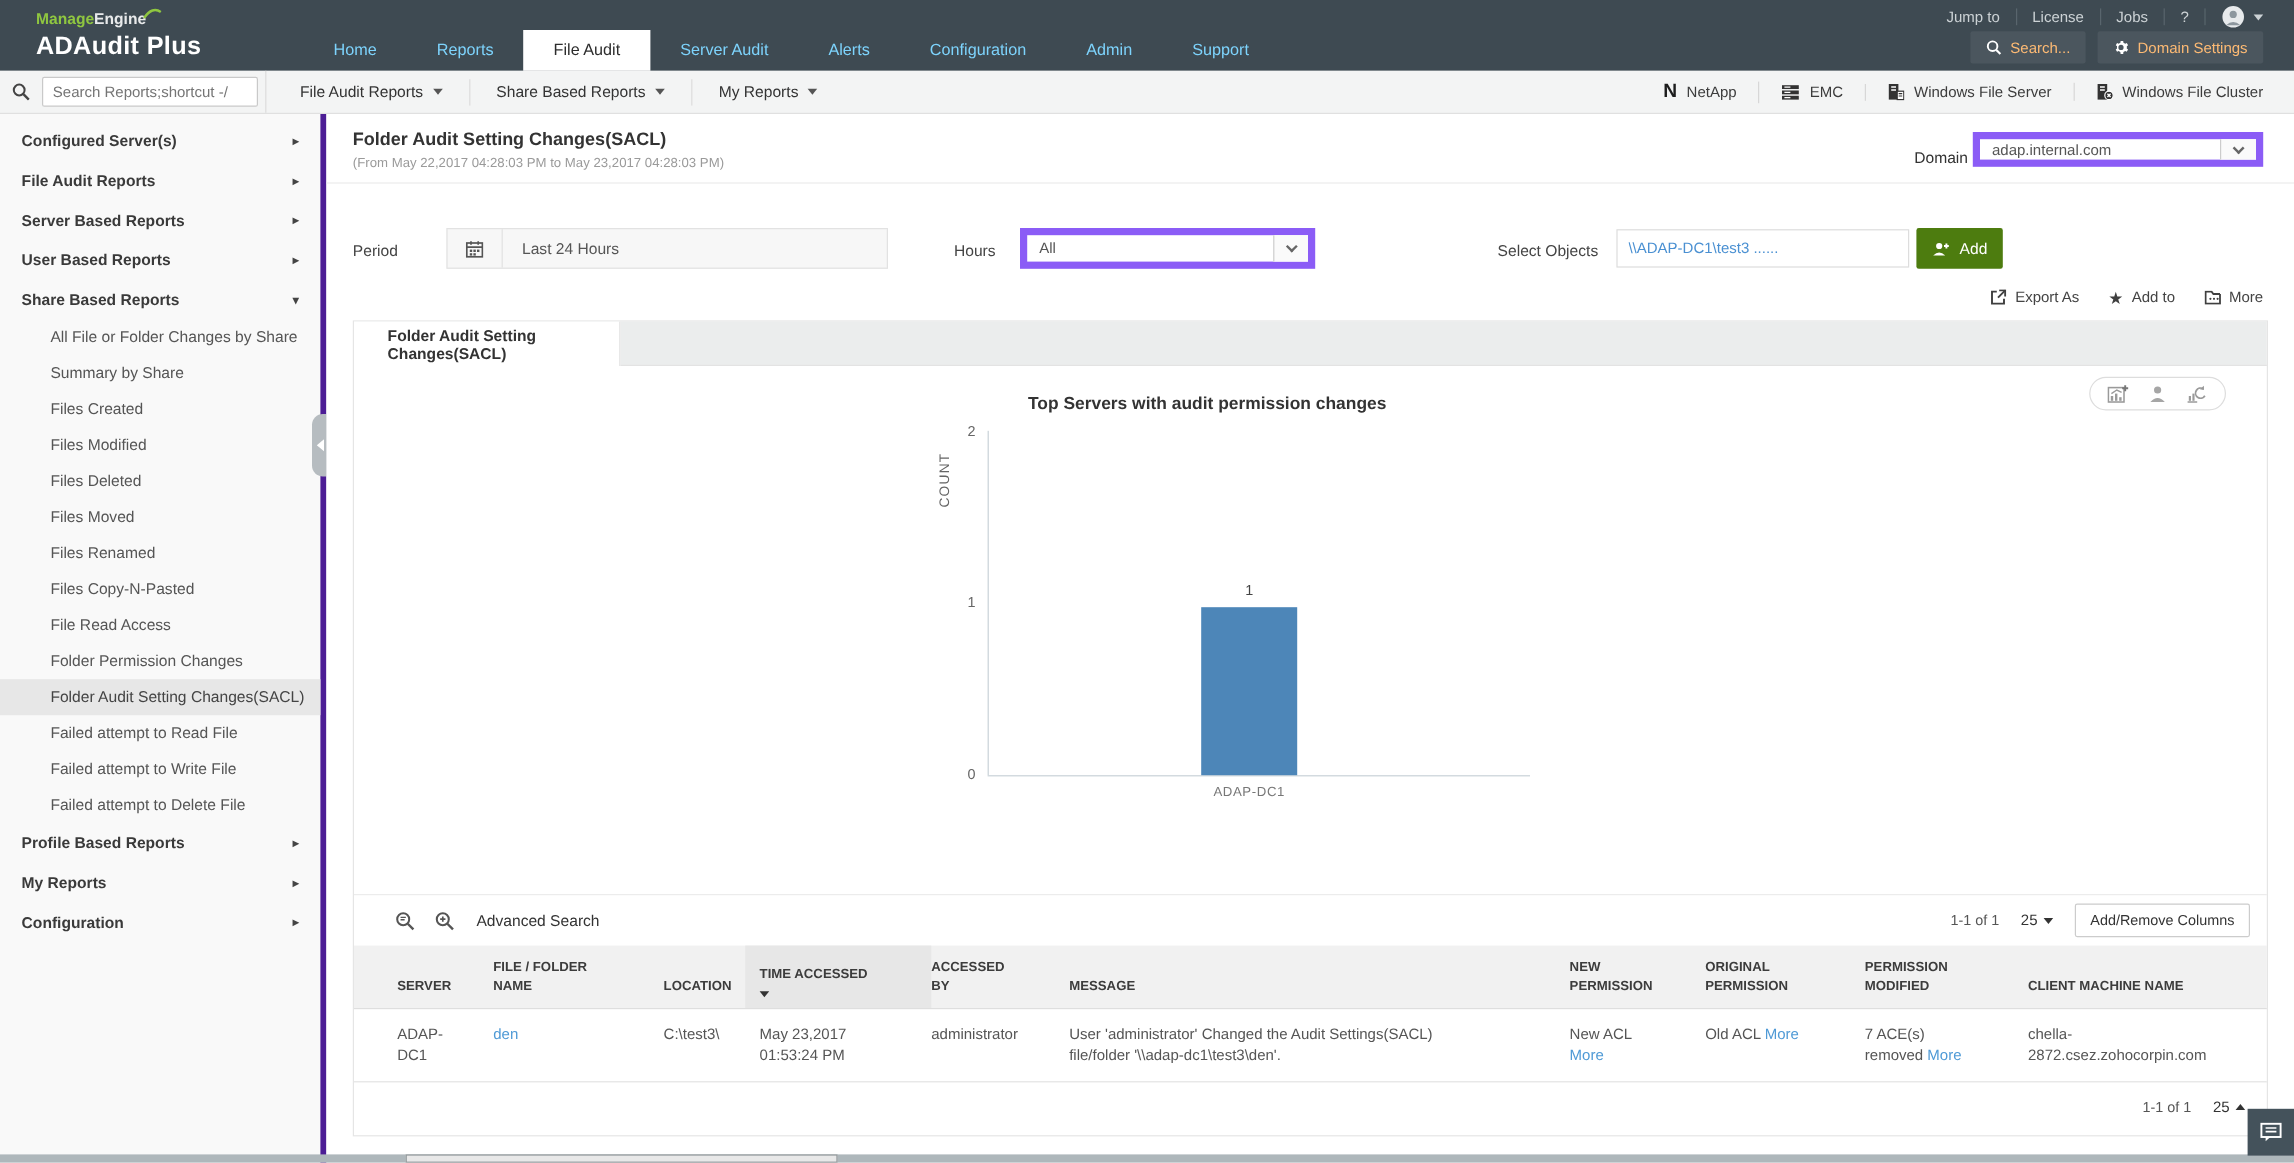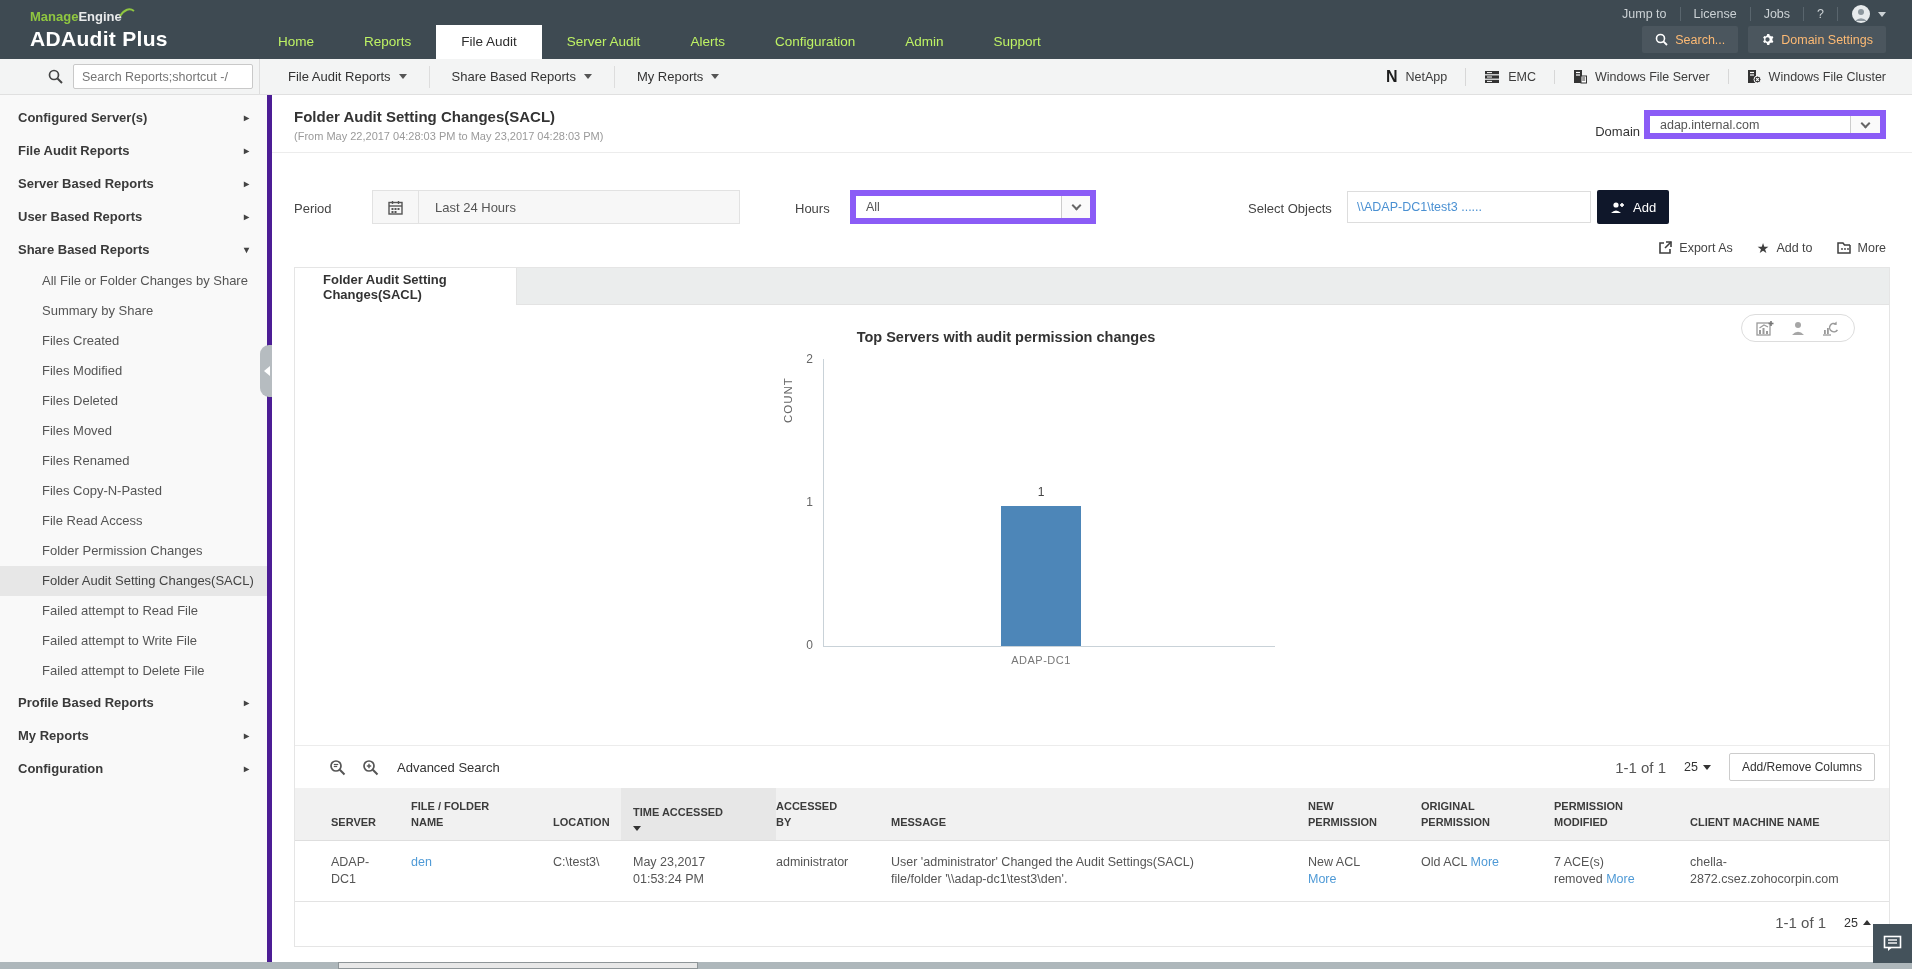--- a/index.html
+++ b/index.html
@@ -9,34 +9,34 @@
   
   .topbar { position:absolute; top:0; left:0; right:0; height:59px; background:#3e4a52; }
   .logo { position:absolute; left:30px; top:7px; line-height:1.1; }
   .logo-l1 { font-size:13px; font-weight:bold; position:relative; display:inline-block; }
   .logo-l1 .g { color:#8fc640; }
   .logo-l1 .w { color:#e8eaeb; }
   .logo-swoosh { position:absolute; right:-13px; top:-4px; }
   .logo-l2 { font-size:21px; font-weight:bold; color:#fff; letter-spacing:.3px; margin-top:2px; }
 
   .main-nav { position:absolute; left:253px; bottom:0; display:flex; height:34px; }
-  .nav-item { padding:0 25px; line-height:34px; font-size:13.5px; color:#bef264; cursor:pointer; white-space:nowrap; }
+  .nav-item { padding:0 25px; line-height:34px; font-size:13.5px; color:#7dd3fc; cursor:pointer; white-space:nowrap; }
   .nav-item.active { background:#fff; color:#2d2d2d; }
 
   .util-nav { position:absolute; right:26px; top:4px; display:flex; align-items:center; height:20px; font-size:12.5px; color:#ccd2d5; }
   .util-item { padding:0 13px; border-right:1px solid #59656d; line-height:14px; cursor:pointer; }
   .util-item:last-child { border-right:none; padding-right:0; }
   .avatar-wrap { display:flex; align-items:center; gap:7px; }
   .caret-down { width:0; height:0; border-left:4px solid transparent; border-right:4px solid transparent; border-top:5px solid #ccd2d5; display:inline-block; }
 
   .topbar-buttons { position:absolute; right:26px; top:26px; display:flex; gap:10px; }
   .tb-btn { background:#4b565e; color:#fdba74; font-size:12.5px; height:27px; padding:0 13px; border-radius:2px; display:flex; align-items:center; gap:7px; cursor:pointer; }
 
   
-  .subbar { position:absolute; top:59px; left:0; right:0; height:36px; background:#f3f4f4; border-bottom:1px solid #e0e0e0; display:flex; align-items:center;padding-left:38px; }
+  .subbar { position:absolute; top:59px; left:0; right:0; height:36px; background:#f3f4f4; border-bottom:1px solid #e0e0e0; display:flex; align-items:center; }
   .subbar-search { display:flex; align-items:center; width:222px; padding-left:10px; gap:10px; border-right:1px solid #ddd; height:100%; }
   .subbar-search input { width:180px; height:25px; border:1px solid #c9c9c9; border-radius:2px; font-size:12.5px; padding:0 8px; color:#777; font-family:"Liberation Sans", sans-serif; outline:none; background:#fff; }
   .submenus { display:flex; align-items:center; height:100%; padding-left:6px; }
   .submenu { display:flex; align-items:center; gap:8px; padding:0 22px; font-size:13px; color:#333; border-right:1px solid #ddd; height:22px; cursor:pointer; white-space:nowrap; }
   .submenu:last-child { border-right:none; }
   .mini-caret { width:0; height:0; border-left:4px solid transparent; border-right:4px solid transparent; border-top:5px solid #555; }
   .vendors { margin-left:auto; display:flex; align-items:center; height:22px; padding-right:26px; }
   .vendor { display:flex; align-items:center; gap:8px; padding:0 18px; font-size:12.5px; color:#3c3c3c; border-right:1px solid #d7d7d7; cursor:pointer; white-space:nowrap; }
   .vendor:last-child { border-right:none; padding-right:0; }
   .netapp-n { font-weight:bold; font-size:16px; color:#1d1d1d; }
@@ -64,21 +64,21 @@
   .head-divider { position:absolute; top:57px; left:0; right:0; height:1px; background:#ececec; }
 
   .filters { position:absolute; top:57px; left:0; right:0; height:88px; }
   .flabel { position:absolute; font-size:13px; color:#444; top:49px; }
   .period-input { position:absolute; left:100px; top:38px; width:368px; height:34px; background:#f7f7f7; border:1px solid #e2e2e2; display:flex; align-items:stretch; cursor:pointer; }
   .cal-cell { width:46px; border-right:1px solid #e2e2e2; display:flex; align-items:center; justify-content:center; }
   .period-text { display:flex; align-items:center; padding-left:16px; font-size:13px; color:#555; }
   .hours-select { position:absolute; left:578px; top:38px; width:246px; height:34px; }
   .hours-select .select-text { width:212px; }
   .so-input { position:absolute; left:1075px; top:39px; width:244px; height:32px; border:1px solid #ddd; background:#fff; font-size:12.5px; color:#4a90d2; padding:0 9px; font-family:"Liberation Sans", sans-serif; outline:none; }
-  .add-btn { position:absolute; left:1325px; top:38px; height:34px; background:#0f172a; color:#fff; font-size:13px; padding:0 13px; border-radius:2px; display:flex; align-items:center; gap:8px; cursor:pointer; }
+  .add-btn { position:absolute; left:1325px; top:38px; height:34px; background:#4d7c0f; color:#fff; font-size:13px; padding:0 13px; border-radius:2px; display:flex; align-items:center; gap:8px; cursor:pointer; }
 
   .actions { position:absolute; top:146px; right:26px; display:flex; gap:24px; }
   .action { display:flex; align-items:center; gap:7px; font-size:12.5px; color:#444; cursor:pointer; }
   .star { font-size:14px; color:#3f3f3f; line-height:12px; }
 
   
   .panel { position:absolute; top:172px; left:22px; right:22px; height:680px; border:1px solid #e5e5e5; background:#fff; }
   .panel-tabs { height:37px; background:#ebeded; border-bottom:1px solid #e3e3e3; display:flex; }
   .panel-tab-active { width:222px; background:#fff; border-right:1px solid #e3e3e3; margin-bottom:-1px; display:flex; align-items:center; padding-left:28px; font-size:13px; font-weight:bold; color:#333; cursor:pointer; }
 
@@ -93,21 +93,21 @@
   .bar { position:absolute; left:706px; top:201px; width:80px; height:140px; background:#4d86b8; cursor:pointer; }
   .bar-value { position:absolute; left:706px; top:180px; width:80px; text-align:center; font-size:12px; color:#444; }
   .x-cat { position:absolute; left:666px; top:349px; width:160px; text-align:center; font-size:11px; color:#777; letter-spacing:.5px; }
 
   
   .tbl-block { border-top:1px solid #ececec; }
   .tbl-toolbar { height:42px; display:flex; align-items:center; padding:0 14px 0 34px; }
   .tbl-toolbar .mag { margin-right:16px; display:flex; cursor:pointer; }
   .adv-label { font-size:13px; color:#333; margin-left:2px; cursor:pointer; }
   .tbl-toolbar-right { margin-left:auto; display:flex; align-items:center; gap:18px; }
-  .pg-range { font-size:15px; color:#555; }
+  .pg-range { font-size:12px; color:#555; }
   .pg-size { font-size:12.5px; color:#333; display:flex; align-items:center; gap:5px; cursor:pointer; }
   .tri-down { width:0; height:0; border-left:4px solid transparent; border-right:4px solid transparent; border-top:5px solid #333; }
   .tri-up { width:0; height:0; border-left:4px solid transparent; border-right:4px solid transparent; border-bottom:5px solid #333; }
   .add-cols-btn { border:1px solid #ccc; background:#fff; font-size:12px; color:#333; height:28px; padding:0 12px; border-radius:2px; display:flex; align-items:center; cursor:pointer; }
 
   .grid-row { display:grid; grid-template-columns:80px 142px 80px 143px 115px 417px 113px 133px 136px 165px; padding-left:36px; }
   .thead { background:#f1f1f1; }
   .th { padding:9px 8px 9px 0; font-size:11px; font-weight:bold; color:#3c3c3c; display:flex; align-items:flex-end; min-height:52px; line-height:1.45; }
   .th.sorted { background:#e7e7e7; margin-left:-12px; padding-left:12px; }
   .th .lbl { display:inline-block; }

